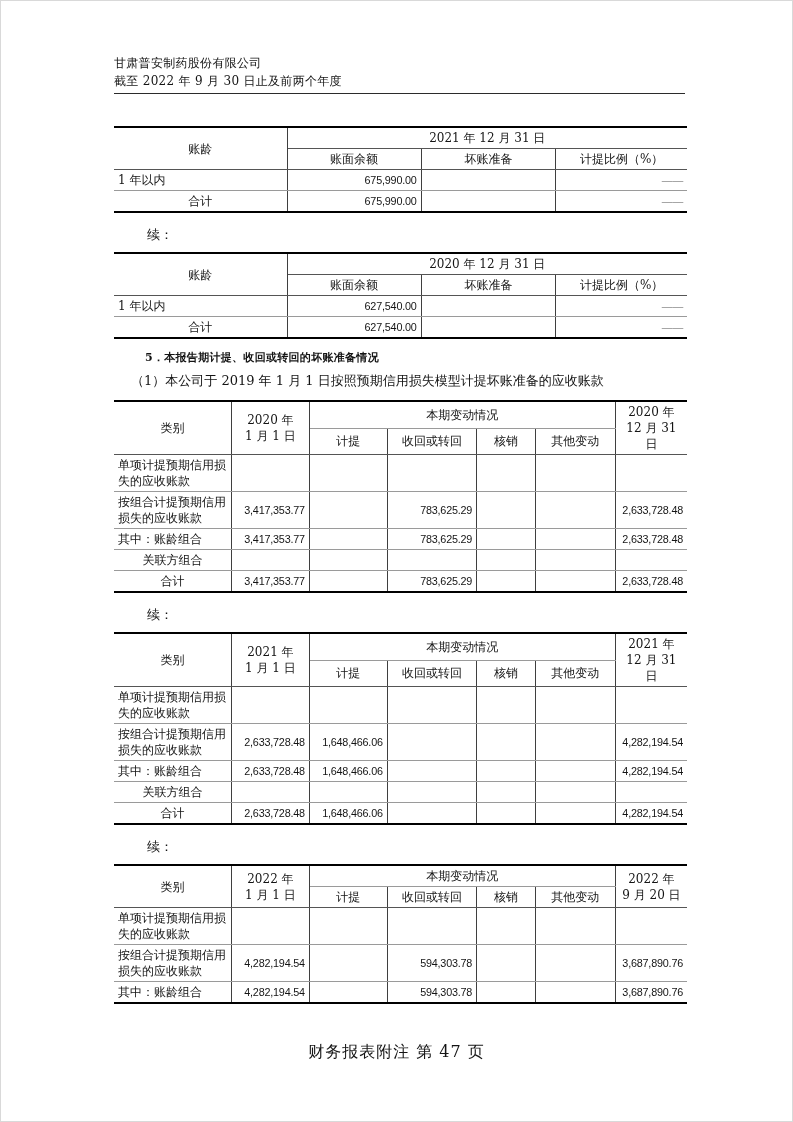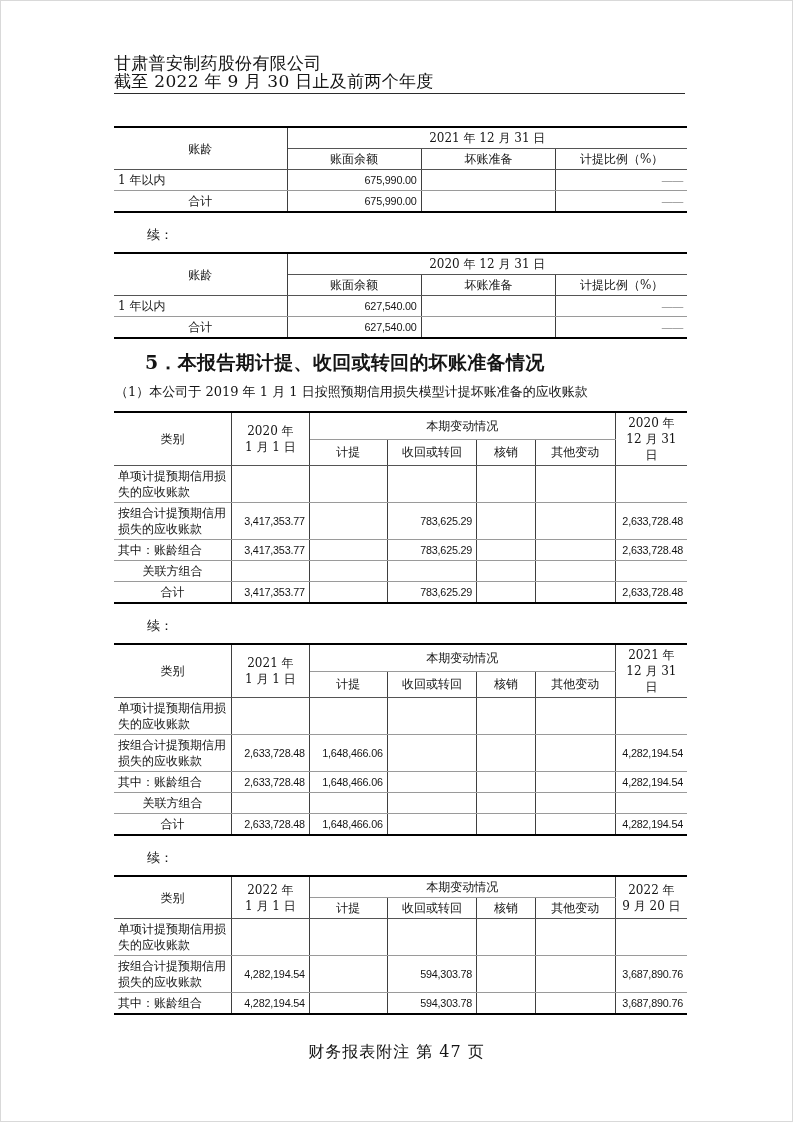--- a/index.html
+++ b/index.html
@@ -2,21 +2,21 @@
 <html><head>
 <meta charset="utf-8">
 <style>
   * { margin:0; padding:0; box-sizing:border-box; }
   html,body { background:#ffffff; }
   body { font-family:"DejaVu Serif","Liberation Serif",serif; color:#141414; }
   .page {
     position:relative; width:793px; height:1122px; background:#ffffff;
     border:1px solid #d9d9d9; padding:54px 107px 0 113px; overflow:hidden;
   }
-  .doc-header { font-size:17px; line-height:17.5px; letter-spacing:.3px; }
+  .doc-header { font-size:12px; line-height:17.5px; letter-spacing:.3px; }
   .header-rule { border-bottom:1.5px solid #2b2b2b; margin-top:3px; }
 
   table.tbl {
     border-collapse:collapse; table-layout:fixed; width:573px;
     font-size:12px; border-top:2.5px solid #000; border-bottom:2.5px solid #000;
   }
   table.tbl.mt { margin-top:32px; }
   .tbl td {
     border-left:1px solid #3f3f3f; border-right:1px solid #3f3f3f;
     border-top:1px solid #9a9a9a; border-bottom:1px solid #9a9a9a;
@@ -32,22 +32,22 @@
   .c { text-align:center; }
   .l { text-align:left; }
   .num {
     text-align:right; font-family:"Liberation Sans","DejaVu Sans",sans-serif;
     font-size:10.8px; letter-spacing:-0.2px; white-space:nowrap; padding:2px 3px;
   }
   .dash { color:#8c8c8c; padding-right:9px; }
   .blk { display:block; }
 
   .cont { margin:13px 0 8px 33px; font-size:13px; }
-  .h5   { margin:11px 0 0 31px; font-size:19px; font-weight:bold; letter-spacing:.3px; }
-  .sub  { margin:7px 0 10px 1px; font-size:13px; }
+  .h5   { margin:11px 0 0 31px; font-size:11px; font-weight:bold; letter-spacing:.3px; }
+  .sub  { margin:7px 0 10px 17px; font-size:13px; }
   .footer {
     position:absolute; left:0; right:0; top:1041px;
     text-align:center; font-size:16px; letter-spacing:1px;
   }
 </style>
 </head>
 <body>
 
 <div class="page">
 

